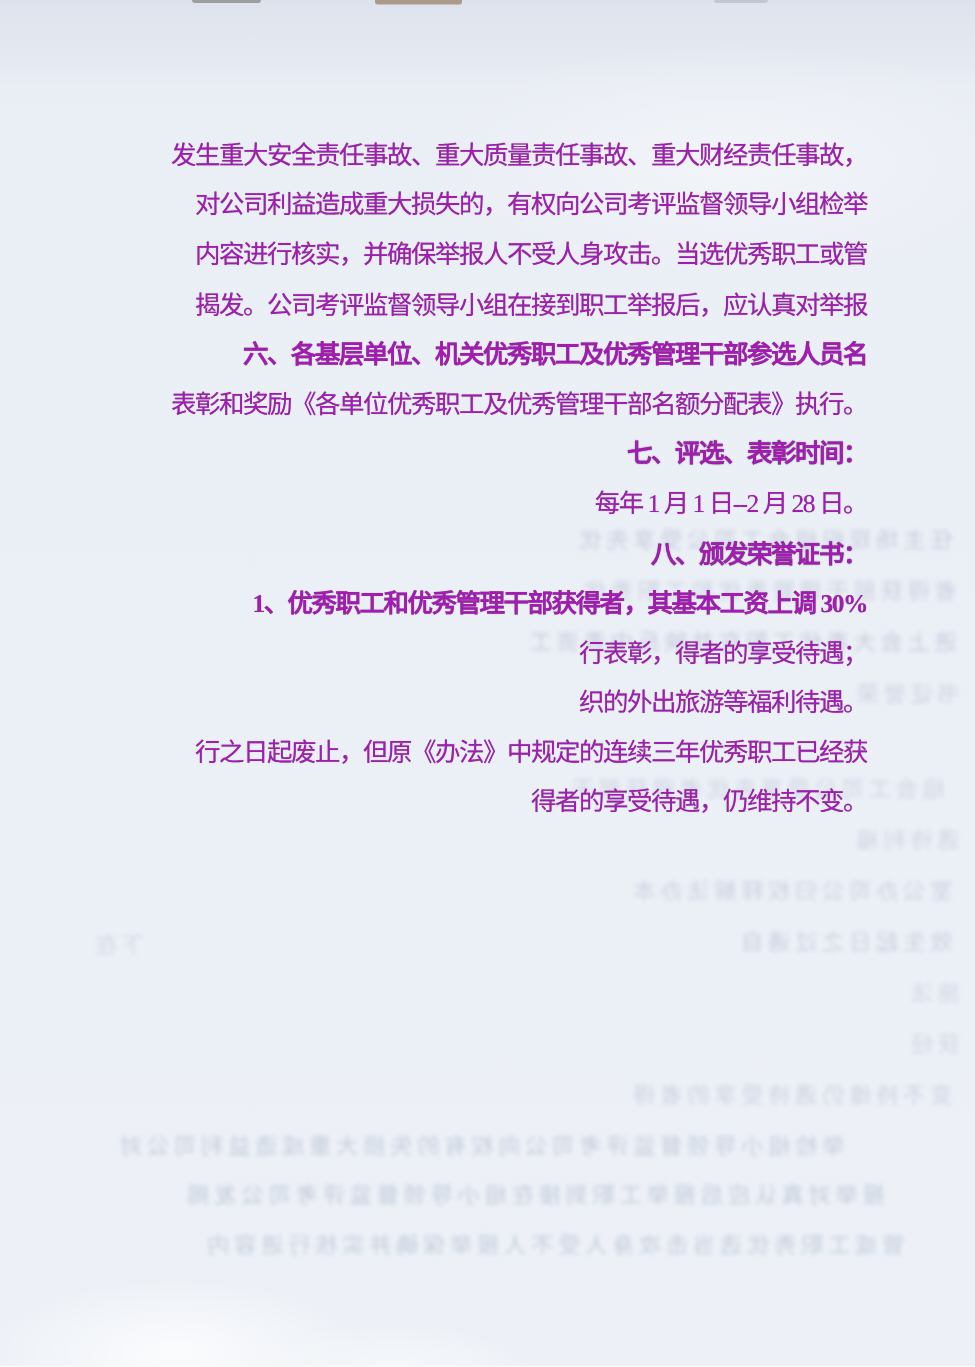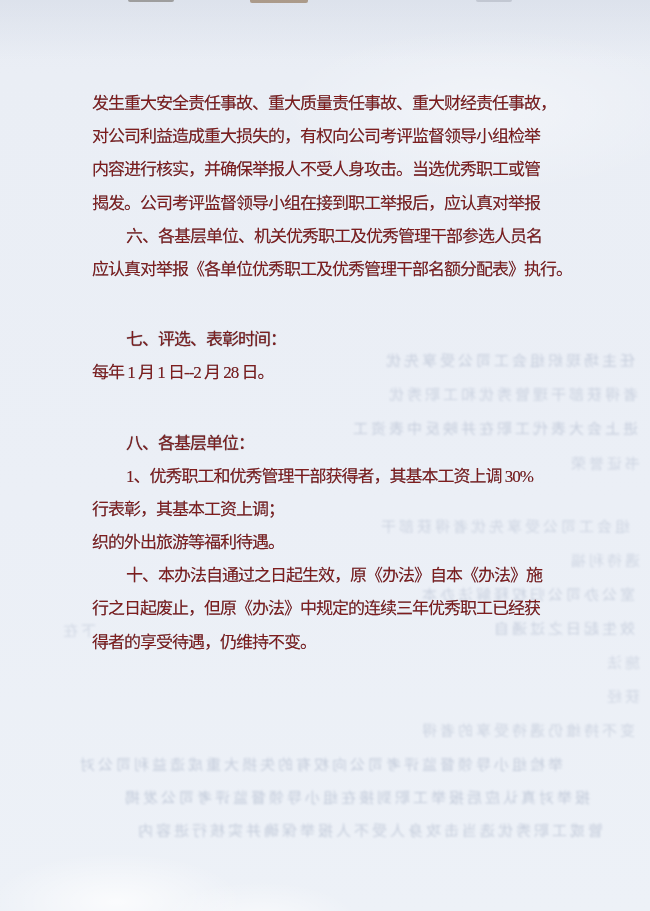--- a/index.html
+++ b/index.html
@@ -29,26 +29,27 @@
     font-size:15px;letter-spacing:3px;line-height:18px;
     white-space:nowrap;overflow:hidden;
     pointer-events:none;
   }
   .text-block{
     position:absolute;left:92px;top:87px;width:486px;
   }
   .doc-line{
     height:33.2px;line-height:33.2px;
     font-size:17px;letter-spacing:-1px;
-    color:#7f1d1d;
+    color:#a21caf;
     text-shadow:0 0 .5px rgba(52,59,75,.6);
     white-space:nowrap;
+    text-align:right;
   }
-  .doc-line.indent{padding-left:34px;}
-  .doc-line.bold{font-weight:400;text-shadow:0 0 .8px rgba(40,46,60,.8);margin-top:37px;}
+  .doc-line.indent{padding-left:34px;font-weight:bold;}
+  .doc-line.bold{font-weight:700;text-shadow:0 0 .8px rgba(40,46,60,.8);}
   .doc-line.outdent{margin-left:-14px;}
 </style>
 </head>
 <body>
 
 <div class="page"></div>
 <div class="top-shade"></div>
 
 <div id="edge-marks">
     <div class="edge-mark" style="left: 128px; width: 46px; height: 2px; background: rgb(106, 102, 95); opacity: 0.55;"></div>
@@ -72,23 +73,22 @@
     <div class="ghost-line" style="left: 92px; top: 789px; width: 498px; opacity: 0.34;">报举对真认应后报举工职到接在组小导领督监评考司公发揭</div>
     <div class="ghost-line" style="left: 115px; top: 822px; width: 488px; opacity: 0.32;">管或工职秀优选当击攻身人受不人报举保确并实核行进容内</div>
   </div>
 
 <div class="text-block" id="text-block">
     <div class="doc-line">发生重大安全责任事故、重大质量责任事故、重大财经责任事故，</div>
     <div class="doc-line">对公司利益造成重大损失的，有权向公司考评监督领导小组检举</div>
     <div class="doc-line">内容进行核实，并确保举报人不受人身攻击。当选优秀职工或管</div>
     <div class="doc-line">揭发。公司考评监督领导小组在接到职工举报后，应认真对举报</div>
     <div class="doc-line indent">六、各基层单位、机关优秀职工及优秀管理干部参选人员名</div>
-    <div class="doc-line">应认真对举报《各单位优秀职工及优秀管理干部名额分配表》执行。</div>
+    <div class="doc-line">表彰和奖励《各单位优秀职工及优秀管理干部名额分配表》执行。</div>
     <div class="doc-line indent bold">七、评选、表彰时间：</div>
     <div class="doc-line">每年 1 月 1 日--2 月 28 日。</div>
-    <div class="doc-line indent bold">八、各基层单位：</div>
+    <div class="doc-line indent bold">八、颁发荣誉证书：</div>
     <div class="doc-line indent">1、优秀职工和优秀管理干部获得者，其基本工资上调 30%</div>
-    <div class="doc-line">行表彰，其基本工资上调；</div>
+    <div class="doc-line">行表彰，得者的享受待遇；</div>
     <div class="doc-line">织的外出旅游等福利待遇。</div>
-    <div class="doc-line indent">十、本办法自通过之日起生效，原《办法》自本《办法》施</div>
     <div class="doc-line">行之日起废止，但原《办法》中规定的连续三年优秀职工已经获</div>
     <div class="doc-line">得者的享受待遇，仍维持不变。</div>
   </div>
 
 </body></html>

